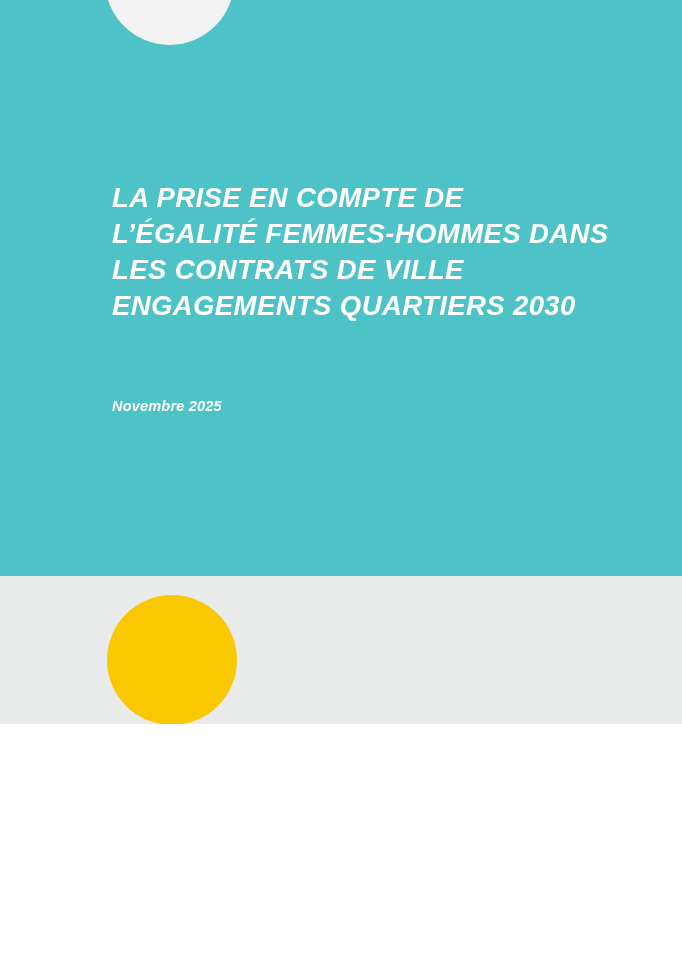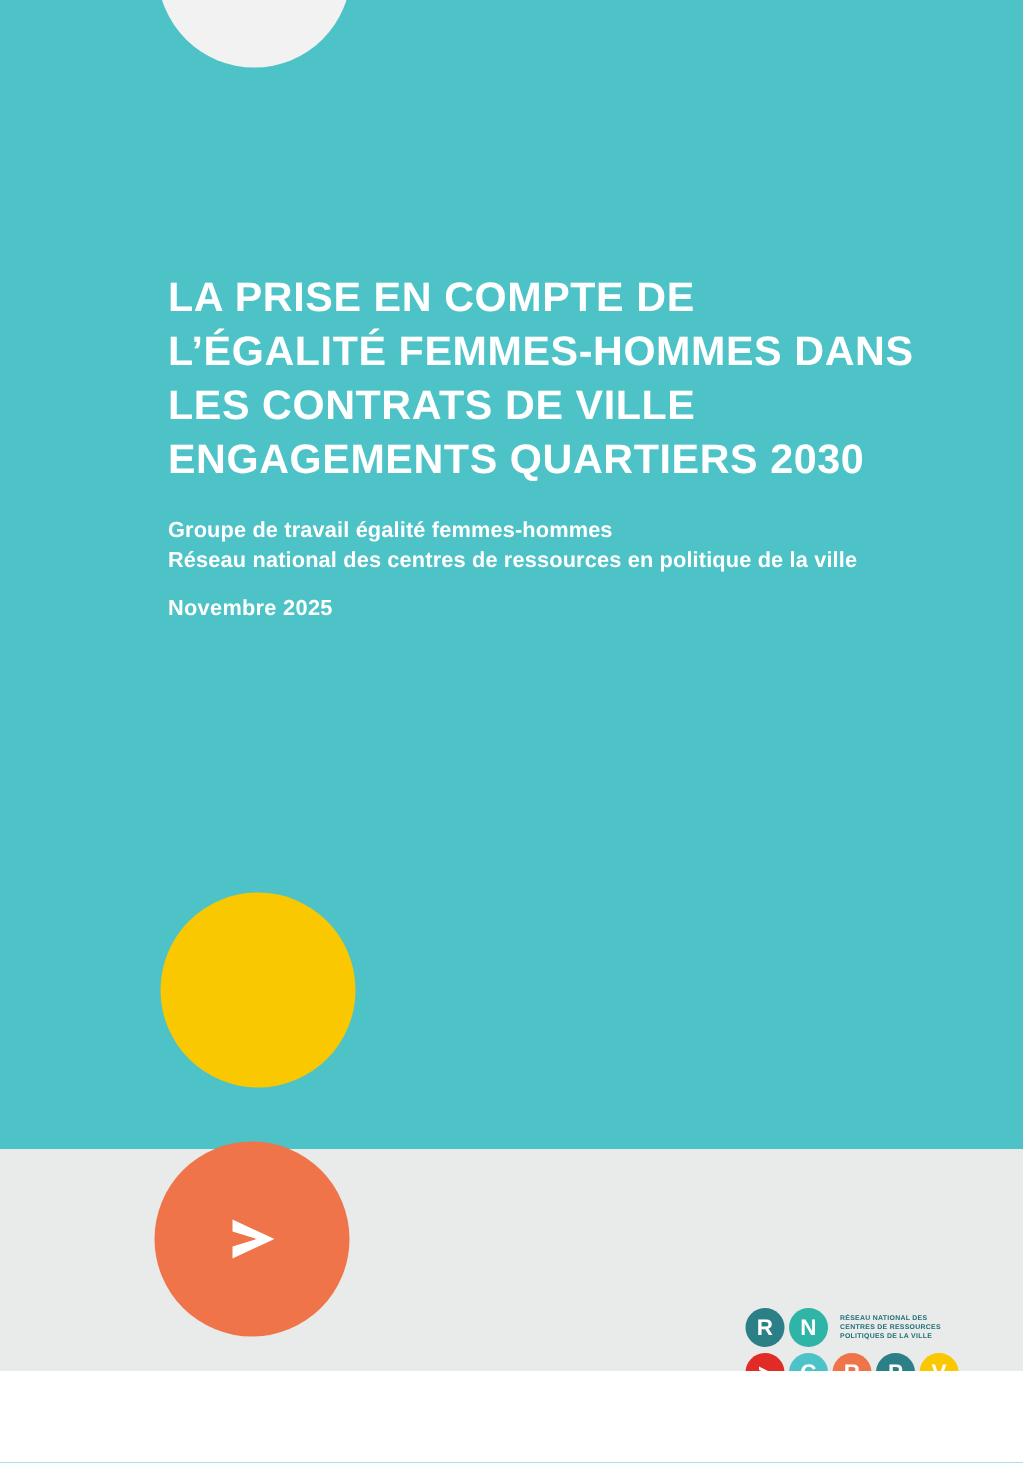--- a/index.html
+++ b/index.html
@@ -9,23 +9,24 @@
   body {
     width: 682px;
     height: 975px;
     overflow: hidden;
     font-family: "Liberation Sans", sans-serif;
     background: #ffffff;
   }
   .page {
     position: relative;
     width: 682px;
-    height: 914px;
+    height: 724px;
     background: #4ec3c7;
     overflow: hidden;
+    font-style: italic;
   }
   .footer-band {
     position: absolute;
     left: 0;
     bottom: 0;
     width: 682px;
     height: 148px;
     background: #e9eaea;
   }
   
@@ -169,24 +170,20 @@
       <path d="M14 14 L42 27 L14 40 L14 32 L30 27 L14 22 Z" fill="#ffffff"></path>
     </svg>
   </div>
 
   <div class="circle circle-red"></div>
 
   <div class="title-block">
     <h1 class="doc-title">LA PRISE EN COMPTE DE L’ÉGALITÉ FEMMES-HOMMES DANS LES CONTRATS DE VILLE ENGAGEMENTS QUARTIERS 2030</h1>
   </div>
 
-  <div class="subtitle-block">
-    <div class="subtitle-line">Groupe de travail égalité femmes-hommes</div>
-    <div class="subtitle-line">Réseau national des centres de ressources en politique de la ville</div>
-  </div>
 
   <div class="doc-date">Novembre 2025</div>
 
   <div class="logo">
     <div class="logo-row">
       <div class="logo-badge badge-r1">R</div>
       <div class="logo-badge badge-n">N</div>
       <div class="logo-text">
         <div>RÉSEAU NATIONAL DES</div>
         <div>CENTRES DE RESSOURCES</div>

